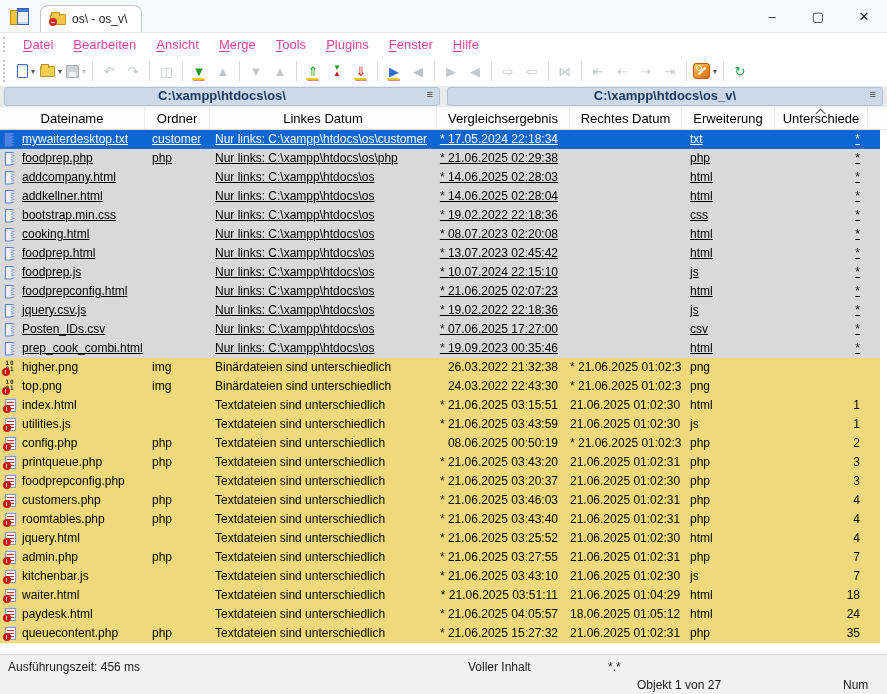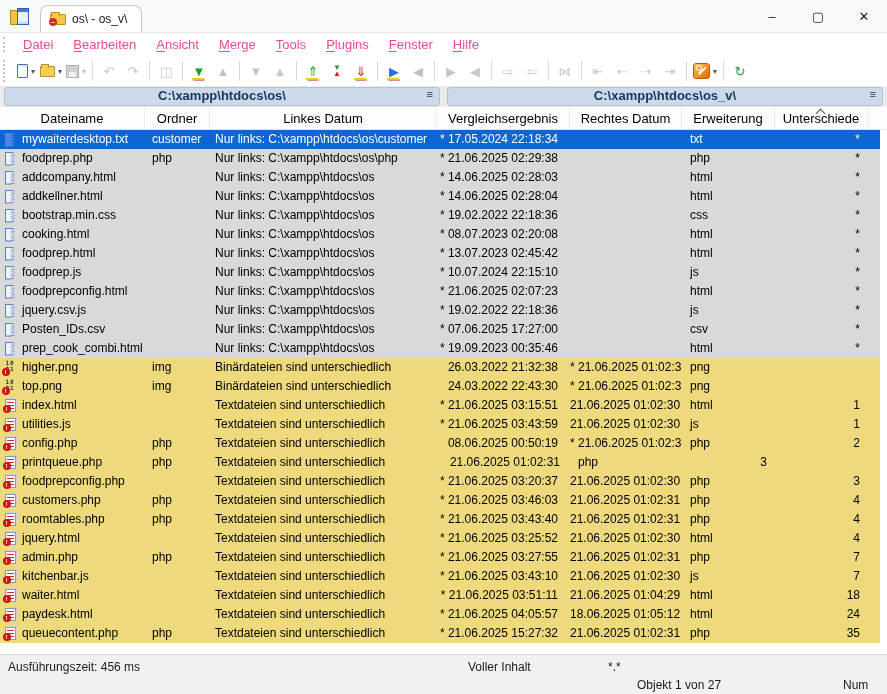--- a/index.html
+++ b/index.html
@@ -52,21 +52,21 @@
   .pathbar .pmenu { position:absolute; right:6px; color:#333; font-size:11px; }
   
   .colhead { height: 23px; background:#fdfdfd; display:grid; grid-template-columns:145px 65px 227px 133px 112px 93px 93px;
     border-bottom:1px solid #e3e3e3; }
   .colhead .hc { display:flex; align-items:center; justify-content:center; font-size:13px; color:#000; border-right:1px solid #ececec; position:relative; }
   .sort-caret { position:absolute; top:0px; left:50%; width:7px; height:7px; margin-left:-4px; }
   .sort-caret::before { content:""; position:absolute; left:0; top:3px; width:6px; height:6px; border-left:1px solid #555; border-top:1px solid #555; transform:rotate(45deg); }
   
   .rows { width: 880px; }
   .row { display:grid; grid-template-columns:20px 125px 65px 227px 133px 112px 93px 93px 12px; height:19px; line-height:19px; font-size:12px; color:#000; }
-  .row.r-left { background:#d9d9d9; }
+  .row.r-left { background:#d9d9d9;text-decoration:underline; }
   .row.r-binary, .row.r-text { background:#eeda7d; }
   .row.sel { background:#0d66d2; color:#fff; }
   .cell { overflow:hidden; white-space:nowrap; }
   .c-ic { display:flex; align-items:center; justify-content:center; }
   .c-name { padding-left:2px; }
   .c-folder { padding-left:7px; }
   .c-result { padding-left:5px; }
   .c-ldate, .c-rdate { text-align:right; padding-right:12px; }
   .c-rdate { padding-right:10px; }
   .c-ext { padding-left:8px; }
@@ -475,20 +475,21 @@
       <span class="cell c-diff">2</span>
       <span class="cell c-fill"></span>
     </div>
     <div class="row r-text">
       <span class="cell c-ic">
         <i class="ic-txt"></i>
       </span>
       <span class="cell c-name">printqueue.php</span>
       <span class="cell c-folder">php</span>
       <span class="cell c-result">Textdateien sind unterschiedlich</span>
+      <span class="cell c-ldate">* 21.06.2025 03:43:20</span>
       <span class="cell c-rdate">21.06.2025 01:02:31</span>
       <span class="cell c-ext">php</span>
       <span class="cell c-diff">3</span>
       <span class="cell c-fill"></span>
     </div>
     <div class="row r-text">
       <span class="cell c-ic">
         <i class="ic-txt"></i>
       </span>
       <span class="cell c-name">foodprepconfig.php</span>

